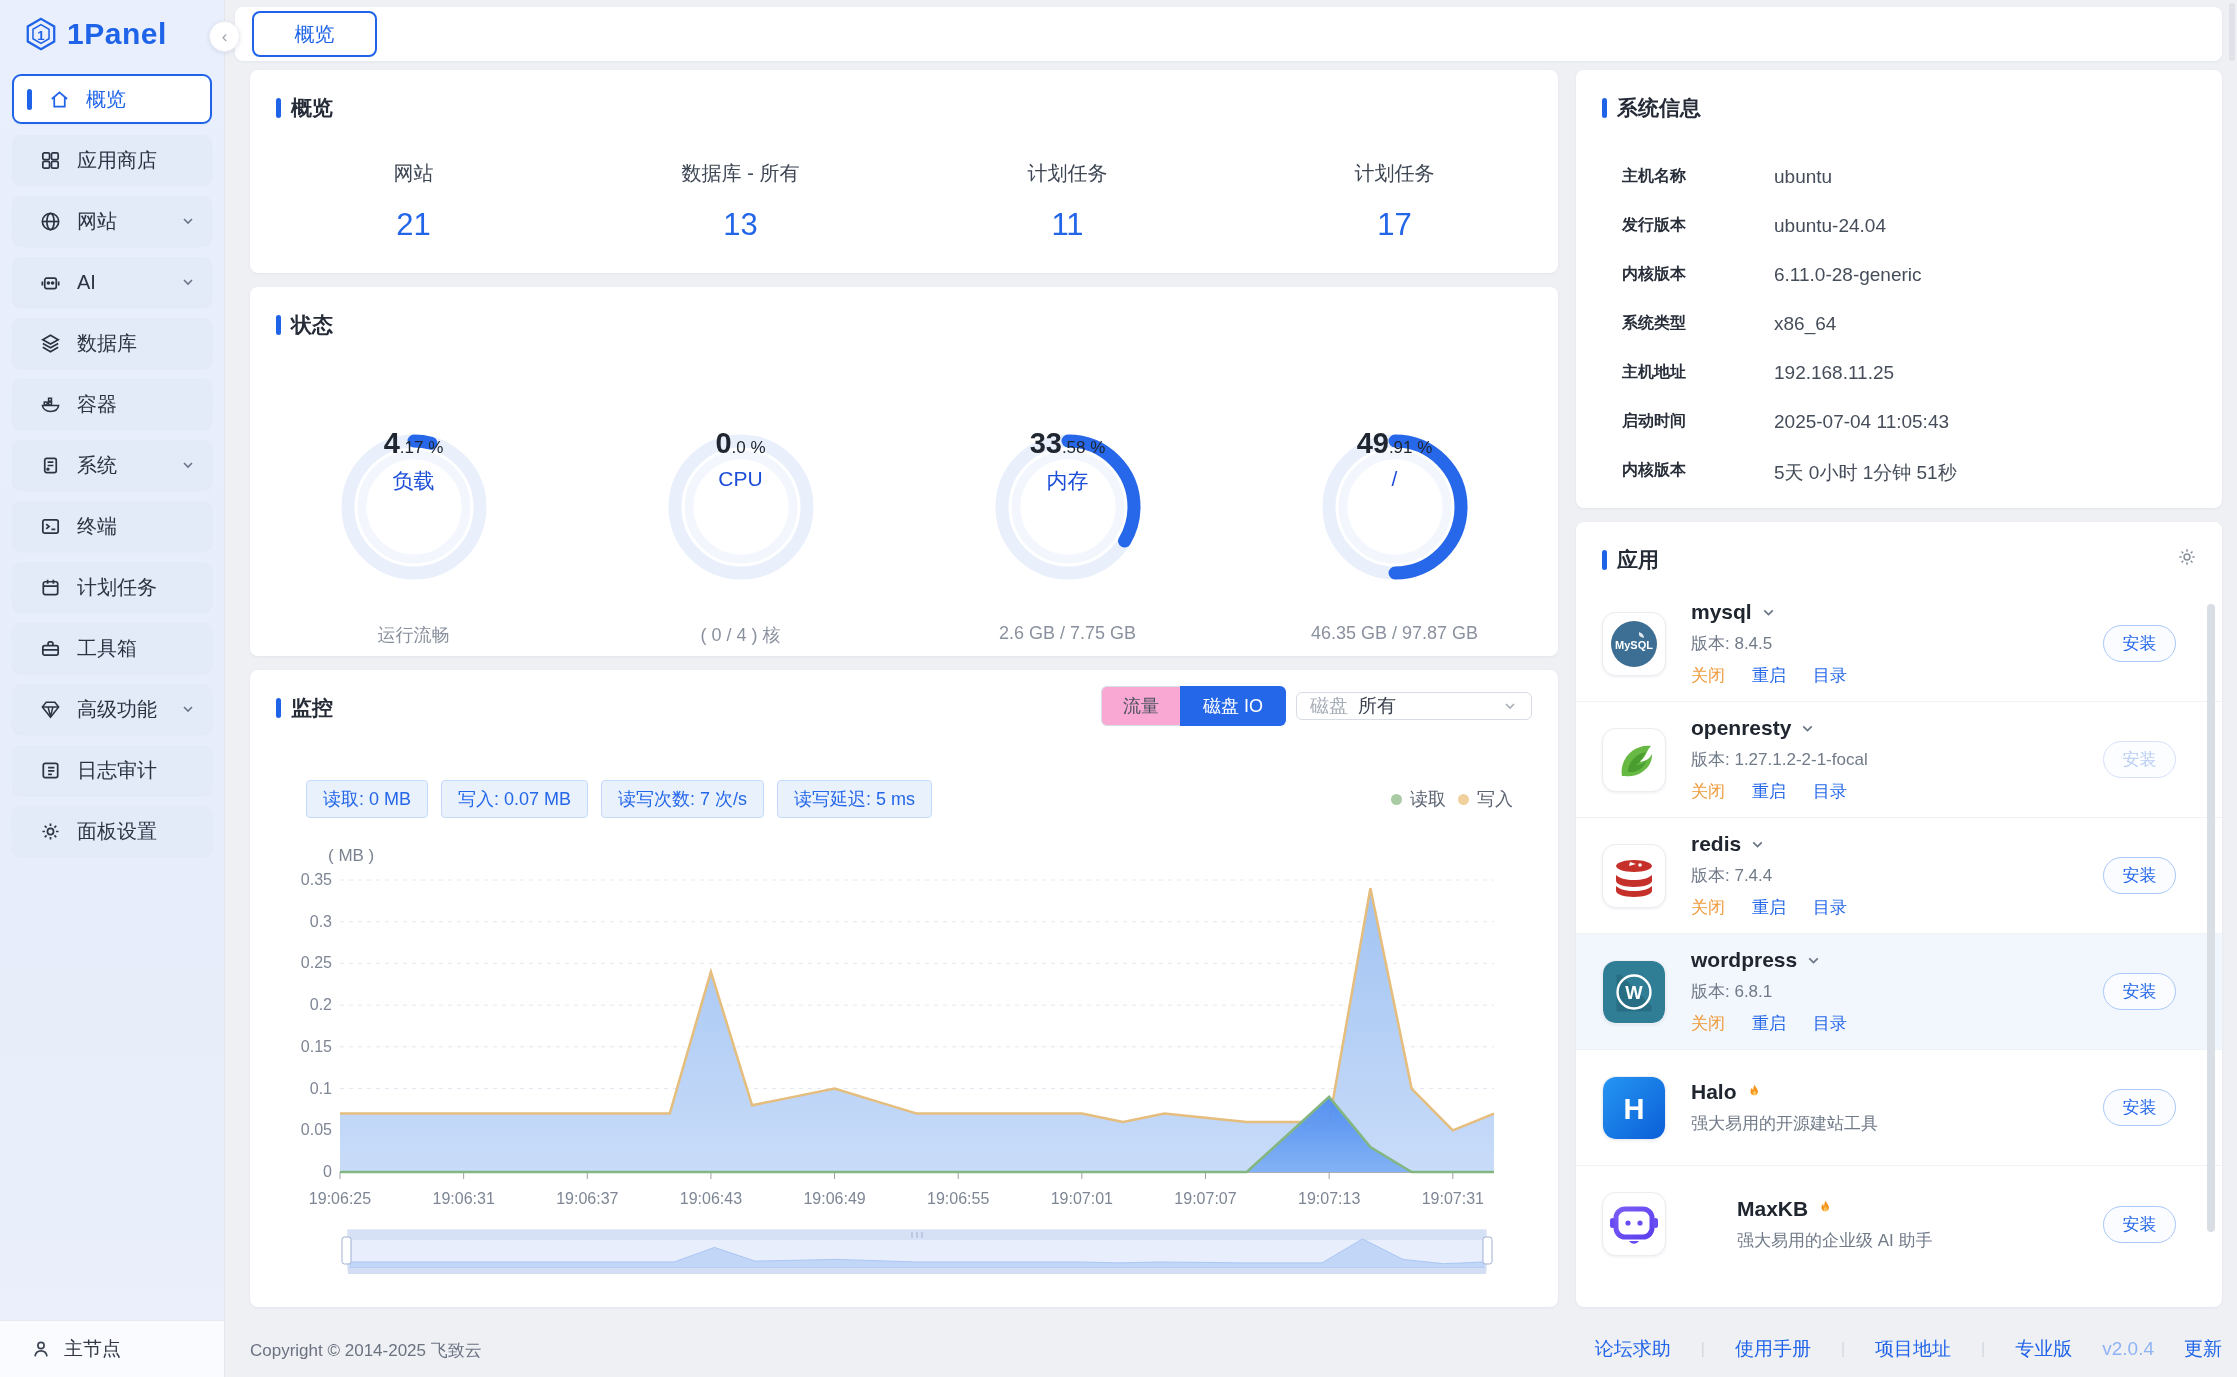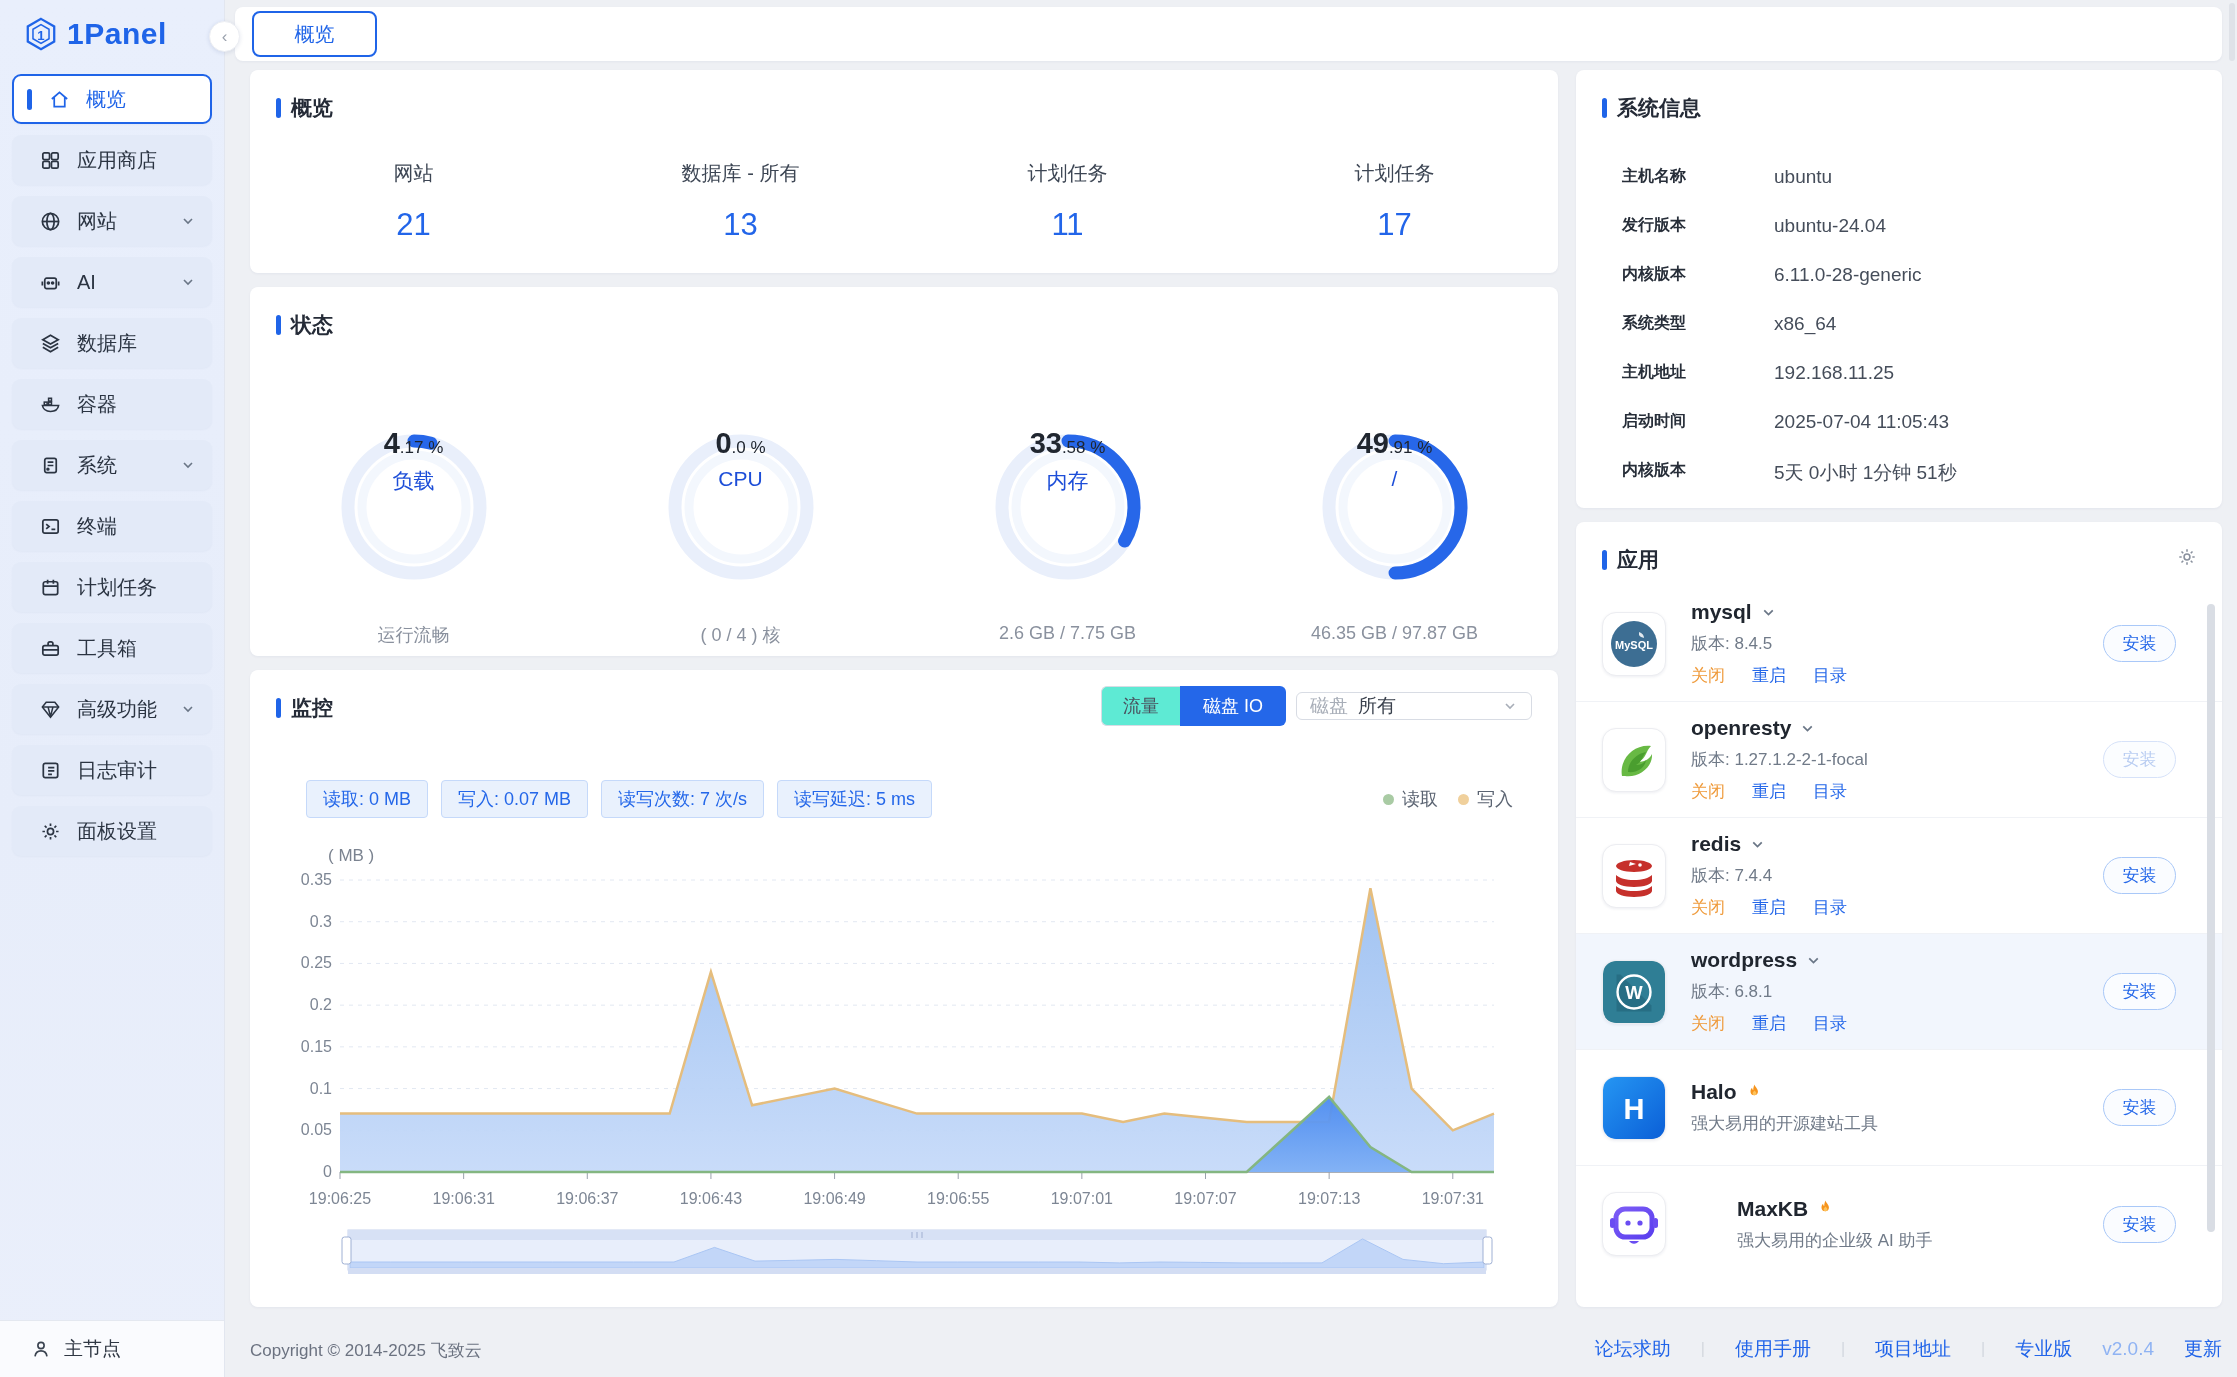--- a/index.html
+++ b/index.html
@@ -59,30 +59,30 @@
   .gauge-wrap { position:relative; width:160px; height:160px; }
   .gauge-center { position:absolute; inset:0; display:flex; flex-direction:column; align-items:center; justify-content:flex-start; }
   .gv-main { font-size:29px; font-weight:600; color:#20262f; }
   .gv-rest { font-size:17px; font-weight:500; color:#20262f; }
   .gl { font-size:21px; color:#1d4ed8; margin-top:7px; }
   .gsub { margin-top:36px; font-size:18px; color:#8a919e; }
 
   
   .mon-controls { position:absolute; right:26px; top:16px; display:flex; align-items:center; }
   .seg-btn { height:40px; padding:0 21px; font-size:18px; display:flex; align-items:center; cursor:pointer; }
-  .seg-left { border:1px solid #d8dce4; border-right:none; border-radius:6px 0 0 6px; background:#5eead4; color:#4a515e; }
+  .seg-left { border:1px solid #d8dce4; border-right:none; border-radius:6px 0 0 6px; background:#f9a8d4; color:#4a515e; }
   .seg-active { background:#2467e9; color:#fff; border-radius:0 6px 6px 0; font-weight:500; padding:0 23px; }
   .mon-select { width:236px; height:28px; margin-left:10px; border:1px solid #d8dce4; border-radius:6px;
     display:flex; align-items:center; padding:0 13px; gap:10px; font-size:19px; cursor:pointer; background:#fff; }
   .sel-prefix { color:#a8aeb8; } .sel-value { color:#3a414d; }
   .sel-chev { margin-left:auto; color:#a8aeb8; display:flex; }
   .tags-row { position:absolute; left:56px; right:45px; top:110px; display:flex; align-items:center; }
   .tag { height:38px; padding:0 16px; margin-right:13px; display:flex; align-items:center; border-radius:4px;
     background:#e9f1fd; border:1px solid #c5d9fa; color:#2467e9; font-size:18px; }
-  .legend { margin-left:auto; display:flex; align-items:flex-end; gap:20px; }
+  .legend { margin-left:auto; display:flex; align-items:flex-end; gap:12px; }
   .lg-item { display:flex; align-items:center; gap:8px; font-size:18px; color:#5b6472; cursor:pointer; }
   .ldot { width:11px; height:11px; border-radius:50%; }
   .unit-label { position:absolute; left:78px; top:176px; font-size:17px; color:#7b8390; }
   #io-chart { position:absolute; left:40px; top:196px; }
   #io-zoom  { position:absolute; left:88px; top:554px; }
 
   
   .info-list { padding:44px 0 0 46px; }
   .info-row { display:flex; margin-bottom:27px; }
   .info-label { width:152px; font-size:16px; color:#272e39; font-weight:700; }

